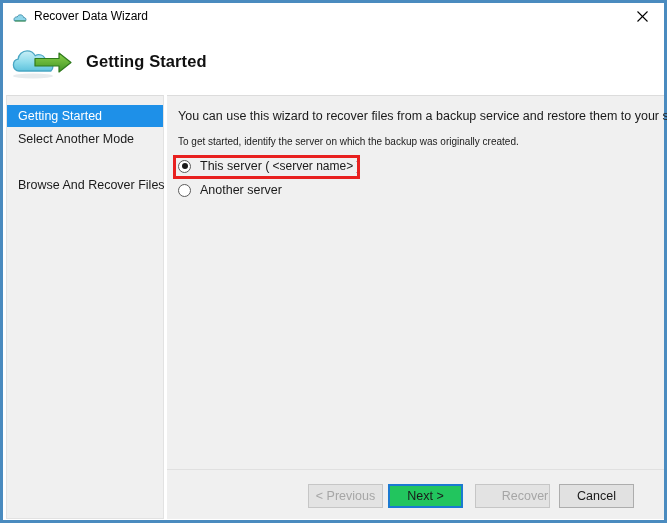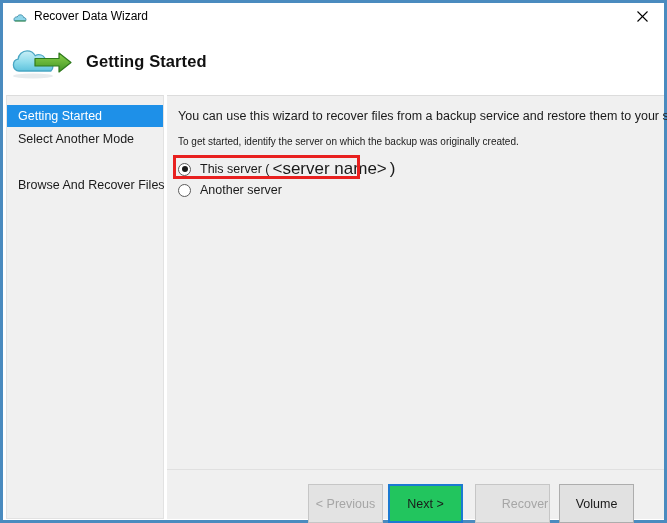--- a/index.html
+++ b/index.html
@@ -193,21 +193,21 @@
     top: 50%;
     transform: translate(-50%, -50%);
     width: 6px;
     height: 6px;
     border-radius: 50%;
     background: #1a1a1a;
   }
   .radio-label { }
   .server-name {
     margin-left: 3px;
-    font-size: 17px;
+    font-size: 12px;
   }
 
   
   #highlight-box {
     position: absolute;
     left: 170px;
     top: 152px;
     width: 187px;
     height: 24px;
     border: 3px solid #e8201f;
@@ -228,21 +228,21 @@
     position: absolute;
     left: 164px;
     top: 467px;
     width: 497px;
     height: 49px;
     background: #f0f0f0;
   }
   .btn {
     position: absolute;
     top: 14px;
-    height: 39px;
+    height: 24px;
     box-sizing: border-box;
     border: 1px solid #adadad;
     background: #e1e1e1;
     font-family: "Liberation Sans", sans-serif;
     font-size: 12.5px;
     color: #1a1a1a;
     display: flex;
     align-items: center;
     justify-content: center;
     cursor: default;
@@ -337,17 +337,17 @@
       </div>
     </div>
 
     <div id="highlight-box"></div>
 
     <div id="footer-sep"></div>
     <div id="footer">
       <button class="btn disabled" id="btn-previous">&lt; Previous</button>
       <button class="btn default" id="btn-next">Next &gt;</button>
       <button class="btn disabled" id="btn-recover">Recover</button>
-      <button class="btn" id="btn-cancel">Volume</button>
+      <button class="btn" id="btn-cancel">Cancel</button>
     </div>
 
   </div>
 </div>
 
 </body></html>

